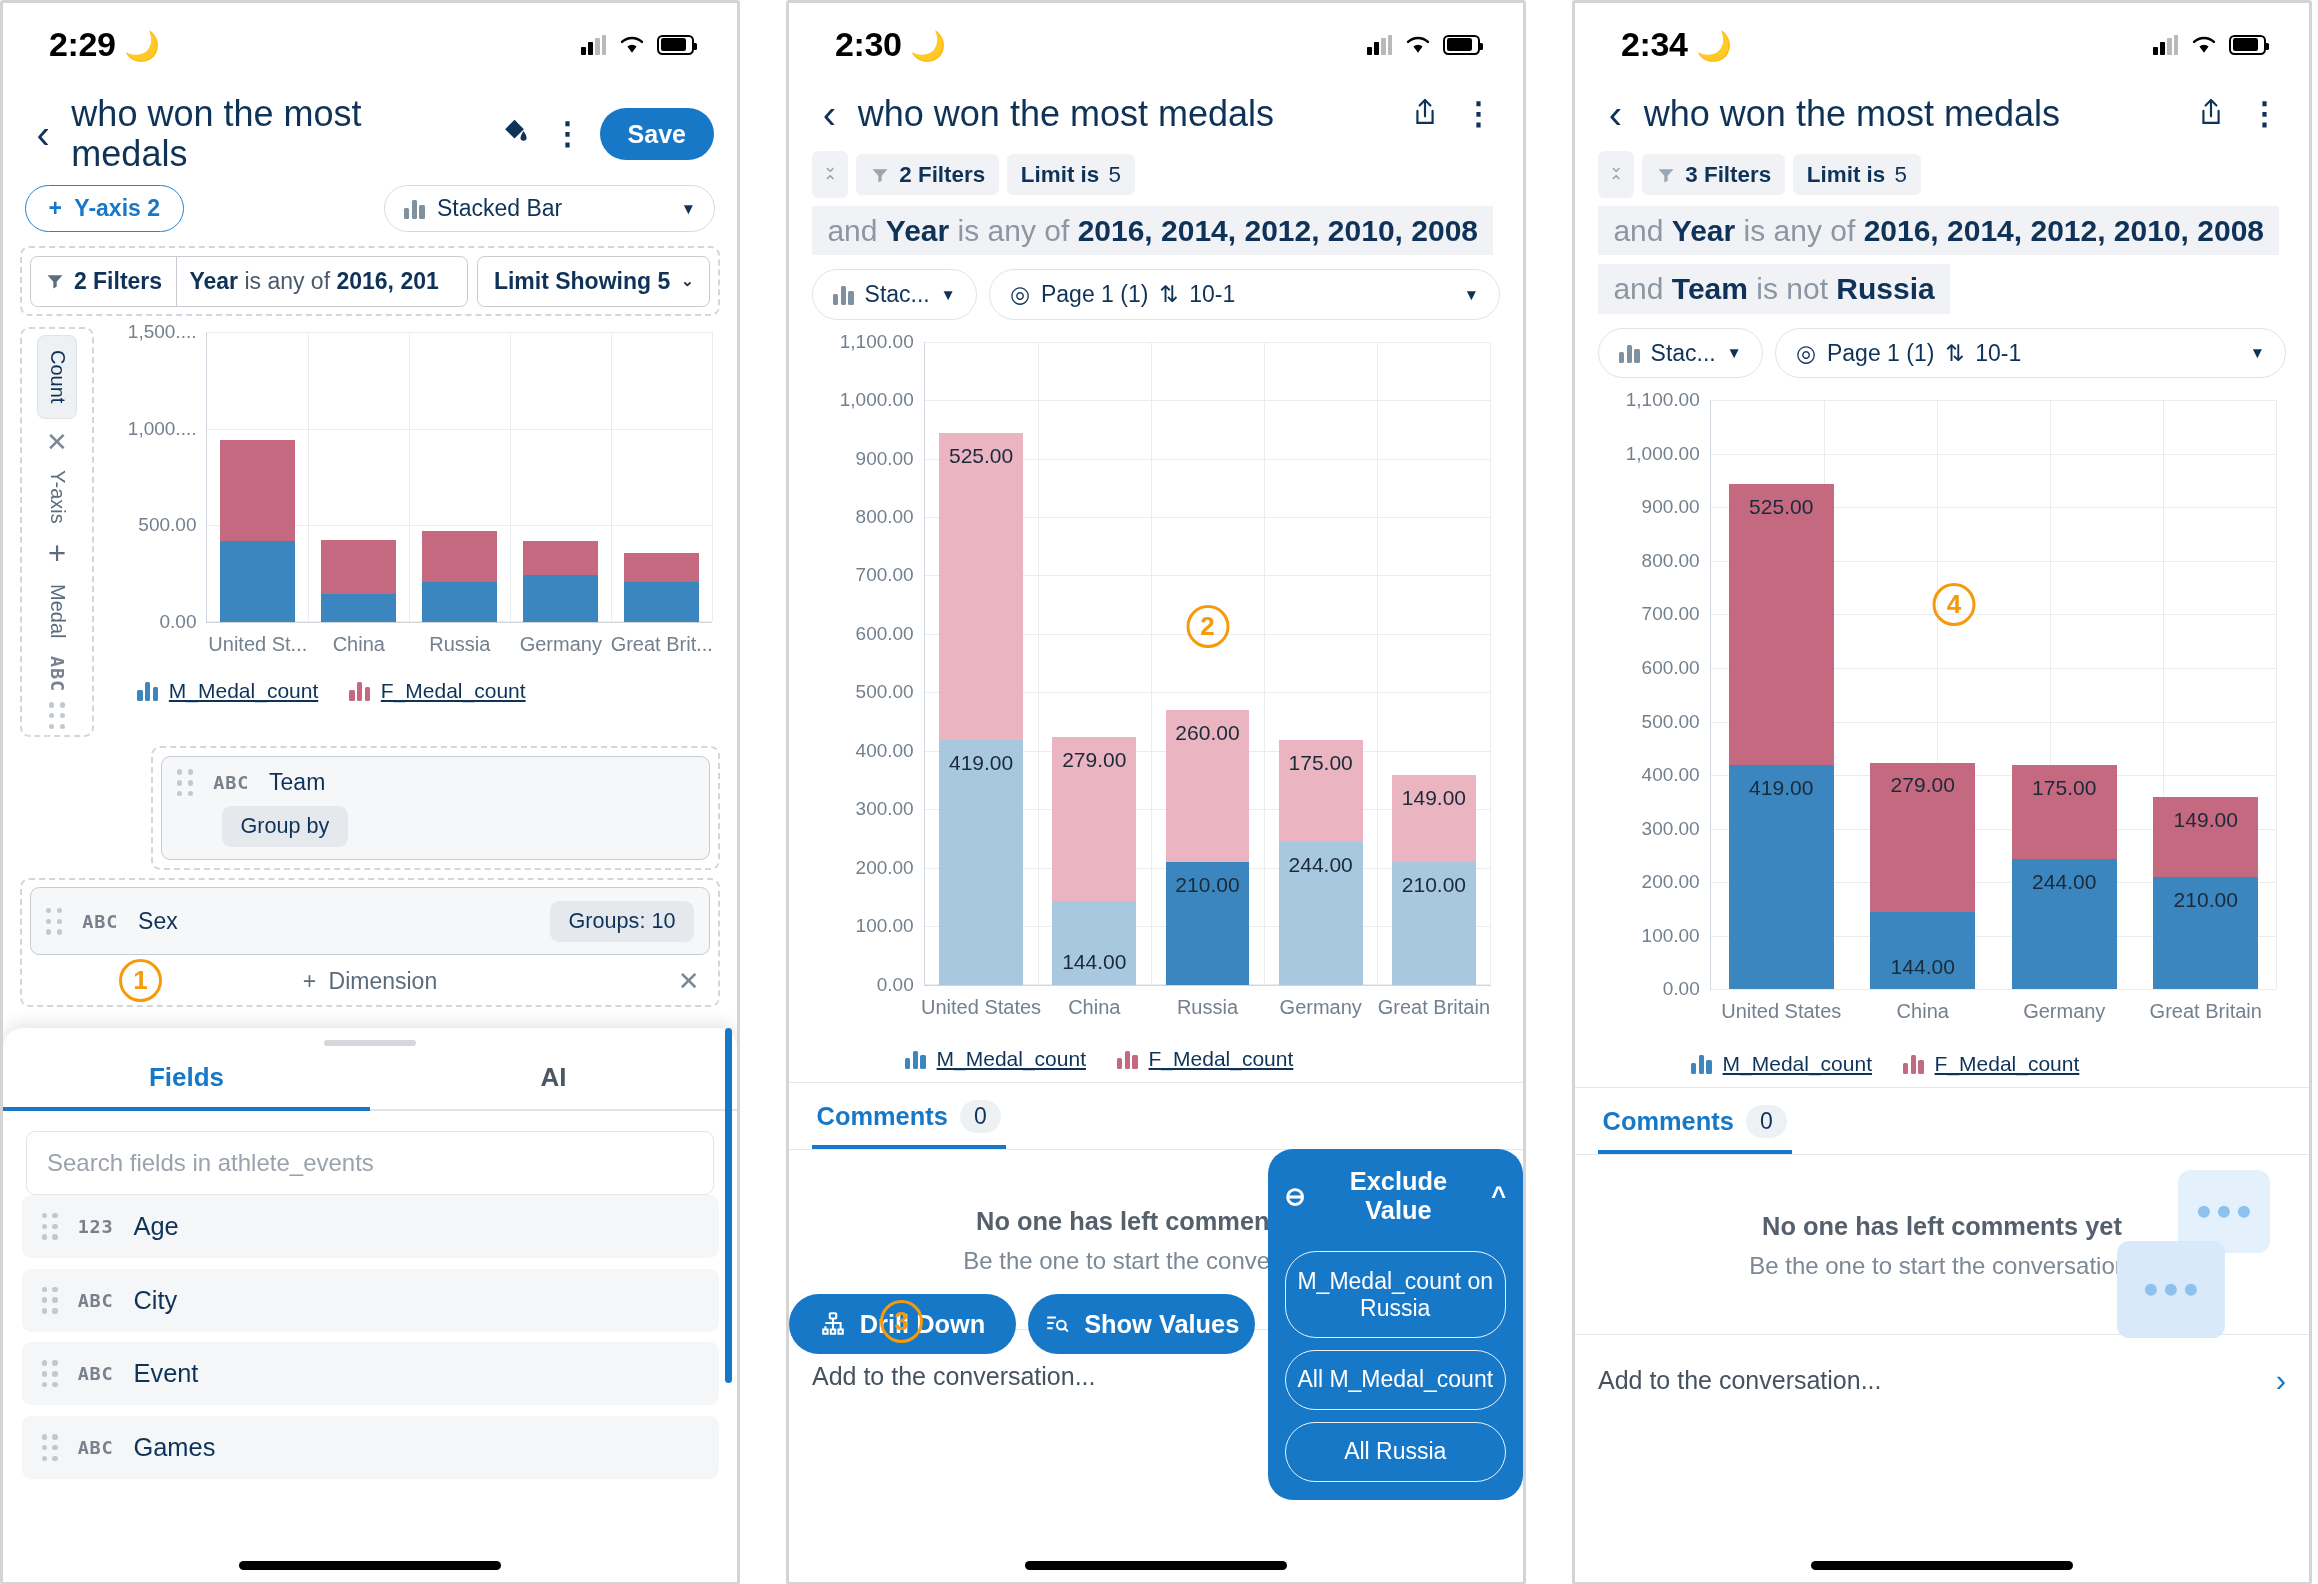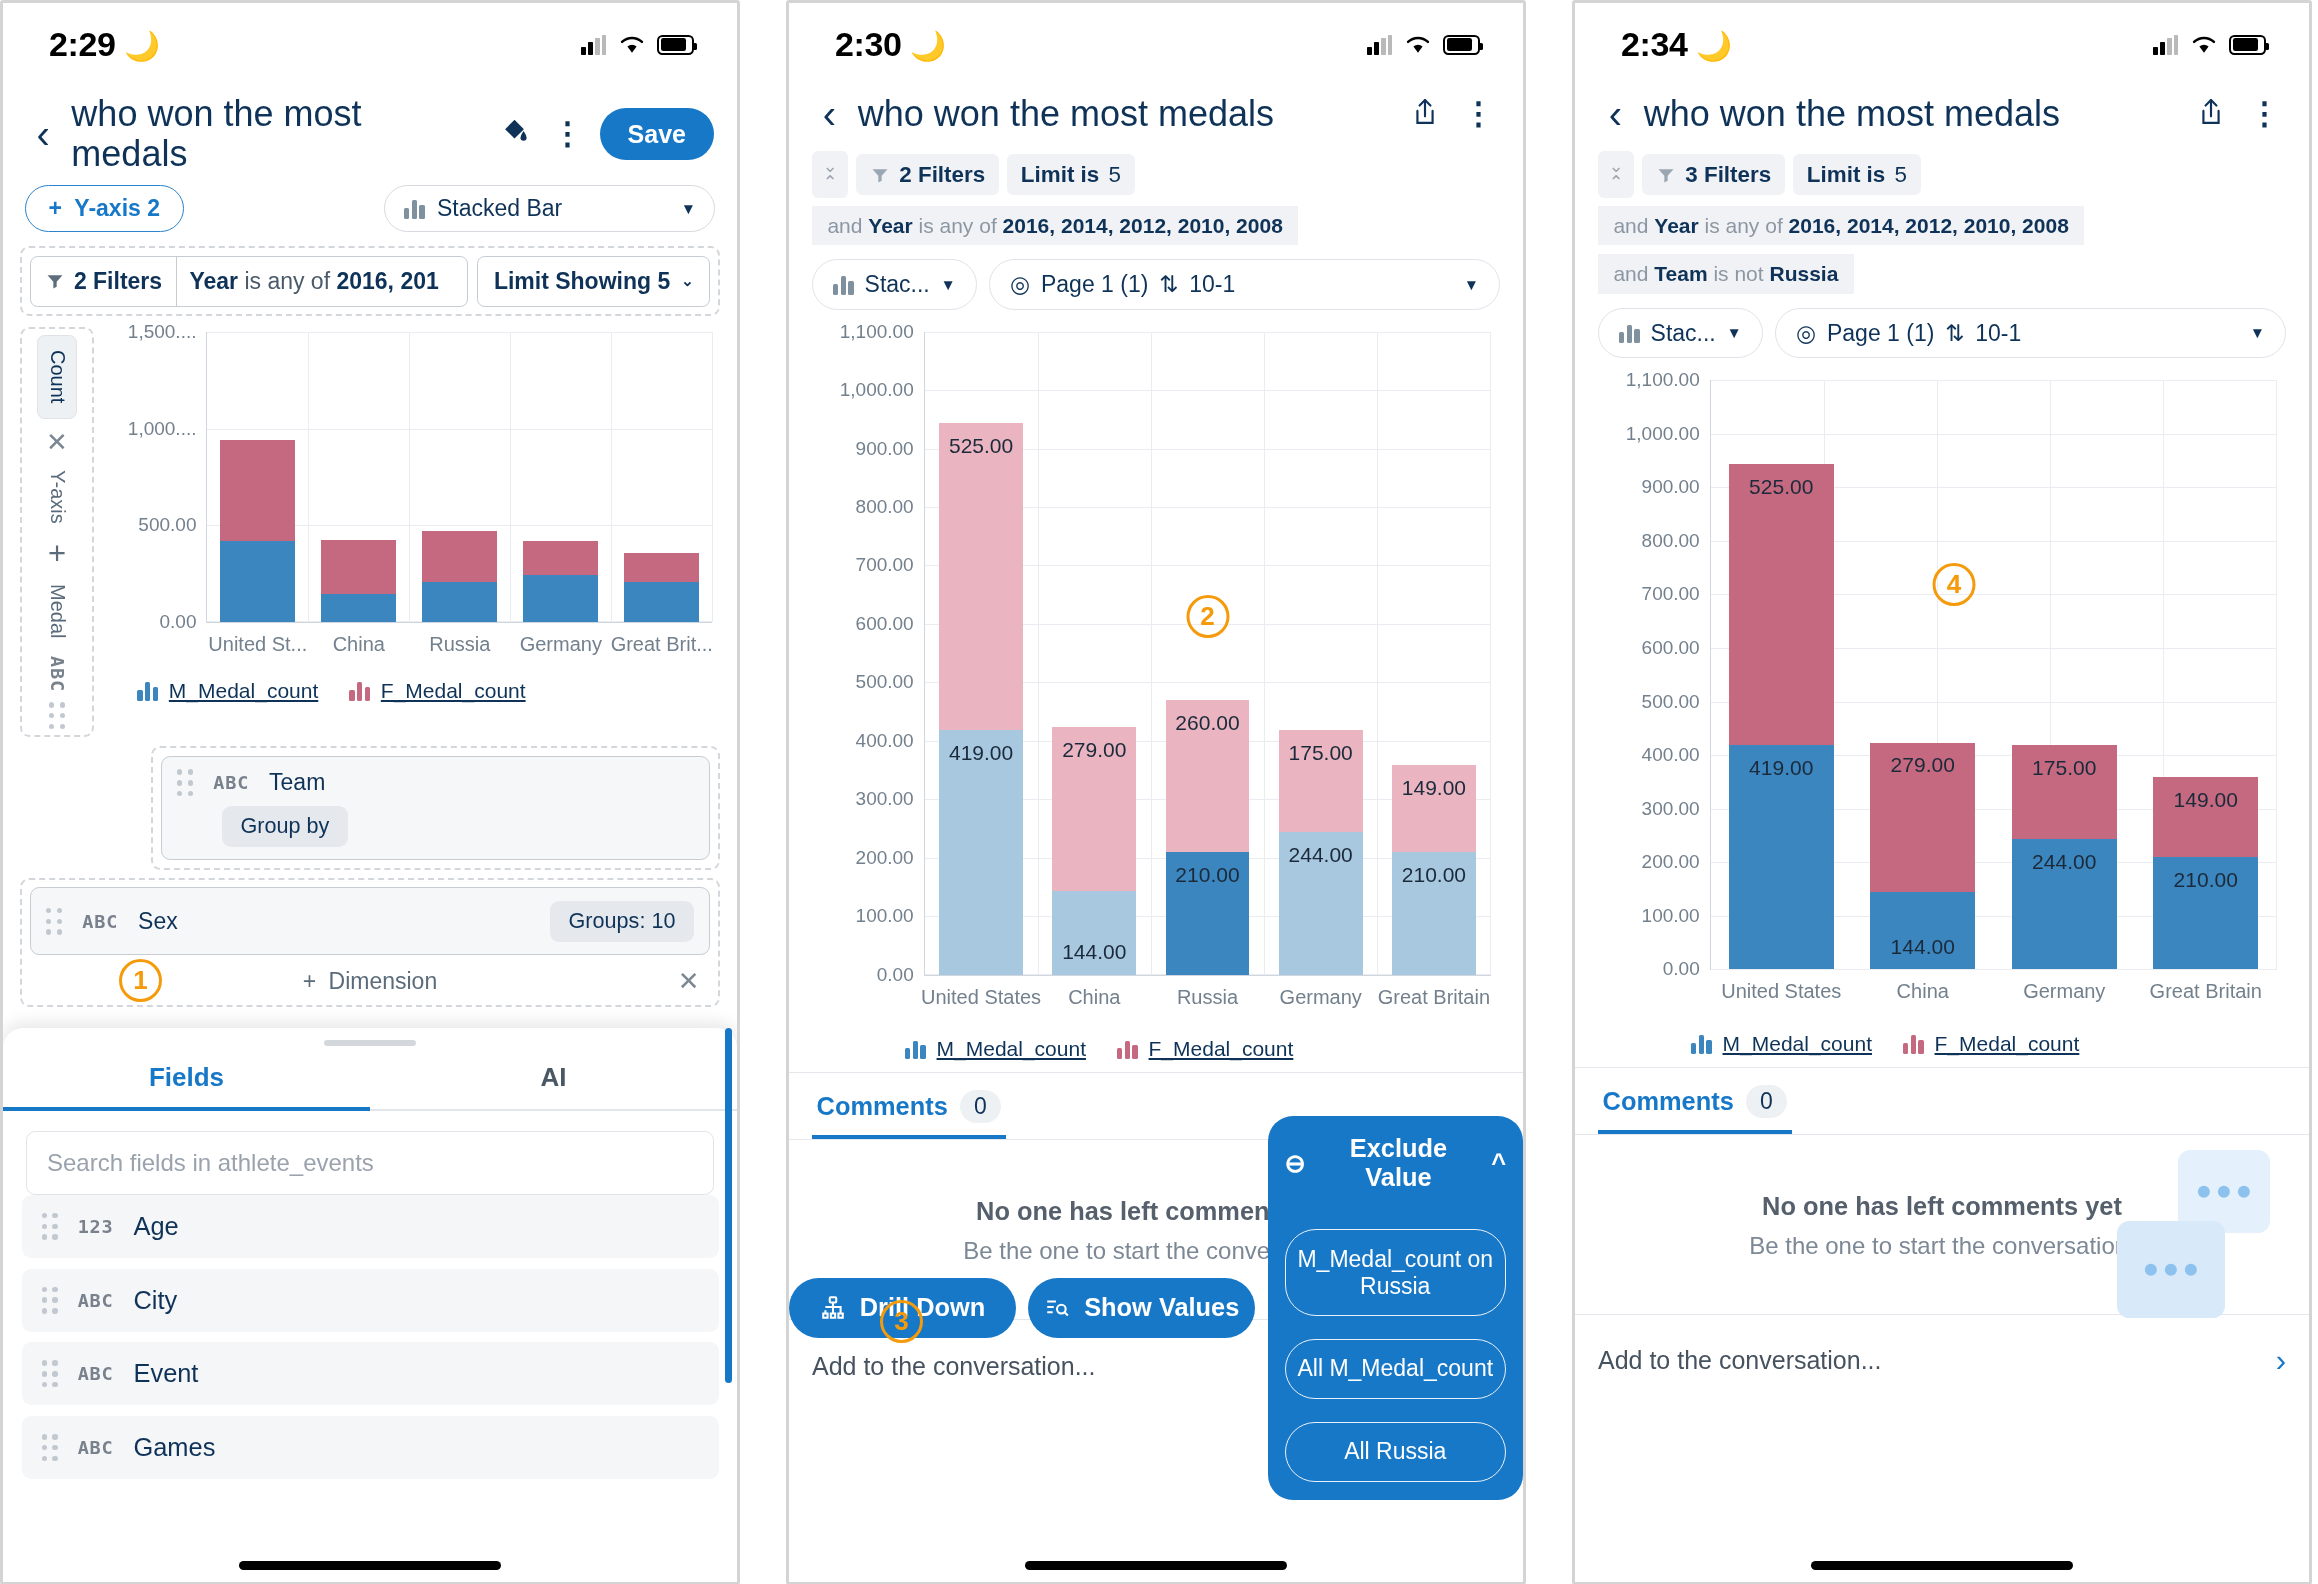--- a/index.html
+++ b/index.html
@@ -154,21 +154,21 @@
     background: #1878c8; border-radius: 4.6px; }
 
   
   .chipsrow { display: flex; align-items: center; gap: 7.7px; padding: 6.2px 23px 0 23px; flex-wrap: wrap; }
   .minichip { background: #f0f2f5; border-radius: 6.2px; padding: 7.7px 14px;
     font-size: 22.4px; color: #0f3358; display: flex; align-items: center; gap: 9.2px; }
   .minichip .fw { font-weight: bold; }
   .updown { display: flex; flex-direction: column; align-items: center; gap: 0px;
     color: #9aa4af; font-size: 17.7px; line-height: .9; background:#f0f2f5; border-radius:6.2px; padding:7.7px 10.8px;}
   .filtchip2 { background: #f0f2f5; border-radius: 0; padding: 7.7px 15.4px; margin: 7.7px 23px 0 23px;
-    font-size: 21px; color: #0f3358; display: inline-block; }
+    font-size: 30px; color: #0f3358; display: inline-block; }
   .filtchip2 .lt { color: #8c97a3; }
   .filtchip2 b { font-weight: bold; }
   .selrow2 { display: flex; gap: 12.3px; padding: 14px 23px 0 23px; }
   .sel2 { border: 1.2px solid #dfe3e8; border-radius: 31px; padding: 10.8px 20px;
     font-size: 23px; color: #0f3358; display: flex; align-items: center; gap: 10.8px; white-space: nowrap; }
   .sel2.grow { flex: 1 1 auto; }
   .sel2 .cap { flex: 1 1 auto; }
 
   
   .bigchart { position: relative; margin: 14px 18.5px 0 18.5px; height: 701px; }
@@ -215,21 +215,21 @@
   
   .actmenu { position: absolute; left: 0; right: 0; bottom: 82px; display: flex;
     flex-direction: row; align-items: center; gap: 12.3px; z-index: 20; }
   .actbtn { background: #1878c8; color: #fff; border-radius: 31px; padding: 15.4px 0;
     width: 455px; text-align: center; font-size: 25.4px; font-weight: bold;
     display: flex; align-items: center; justify-content: center; gap: 14px; }
   .excl { background: #1878c8; border-radius: 25px; width: 478px; padding: 14px 17px 18.5px 17px; }
   .excl-h { color: #fff; font-size: 25.4px; font-weight: bold; text-align: center;
     display: flex; align-items: center; justify-content: center; gap: 12.3px; padding: 4.6px 0 14px 0; }
   .excl-i { border: 1.5px solid #e8f1fa; border-radius: 31px; color: #fff; font-size: 23px;
-    text-align: center; padding: 15.4px 0; margin-top: 23px; }
+    text-align: center; padding: 15.4px 0; margin-top: 12px; }
   .excl-i:first-of-type { margin-top: 0; }
 </style>
 </head>
 <body>
 
 <div class="stage">
 
   <div class="phone">
 
     <div class="statusbar">

